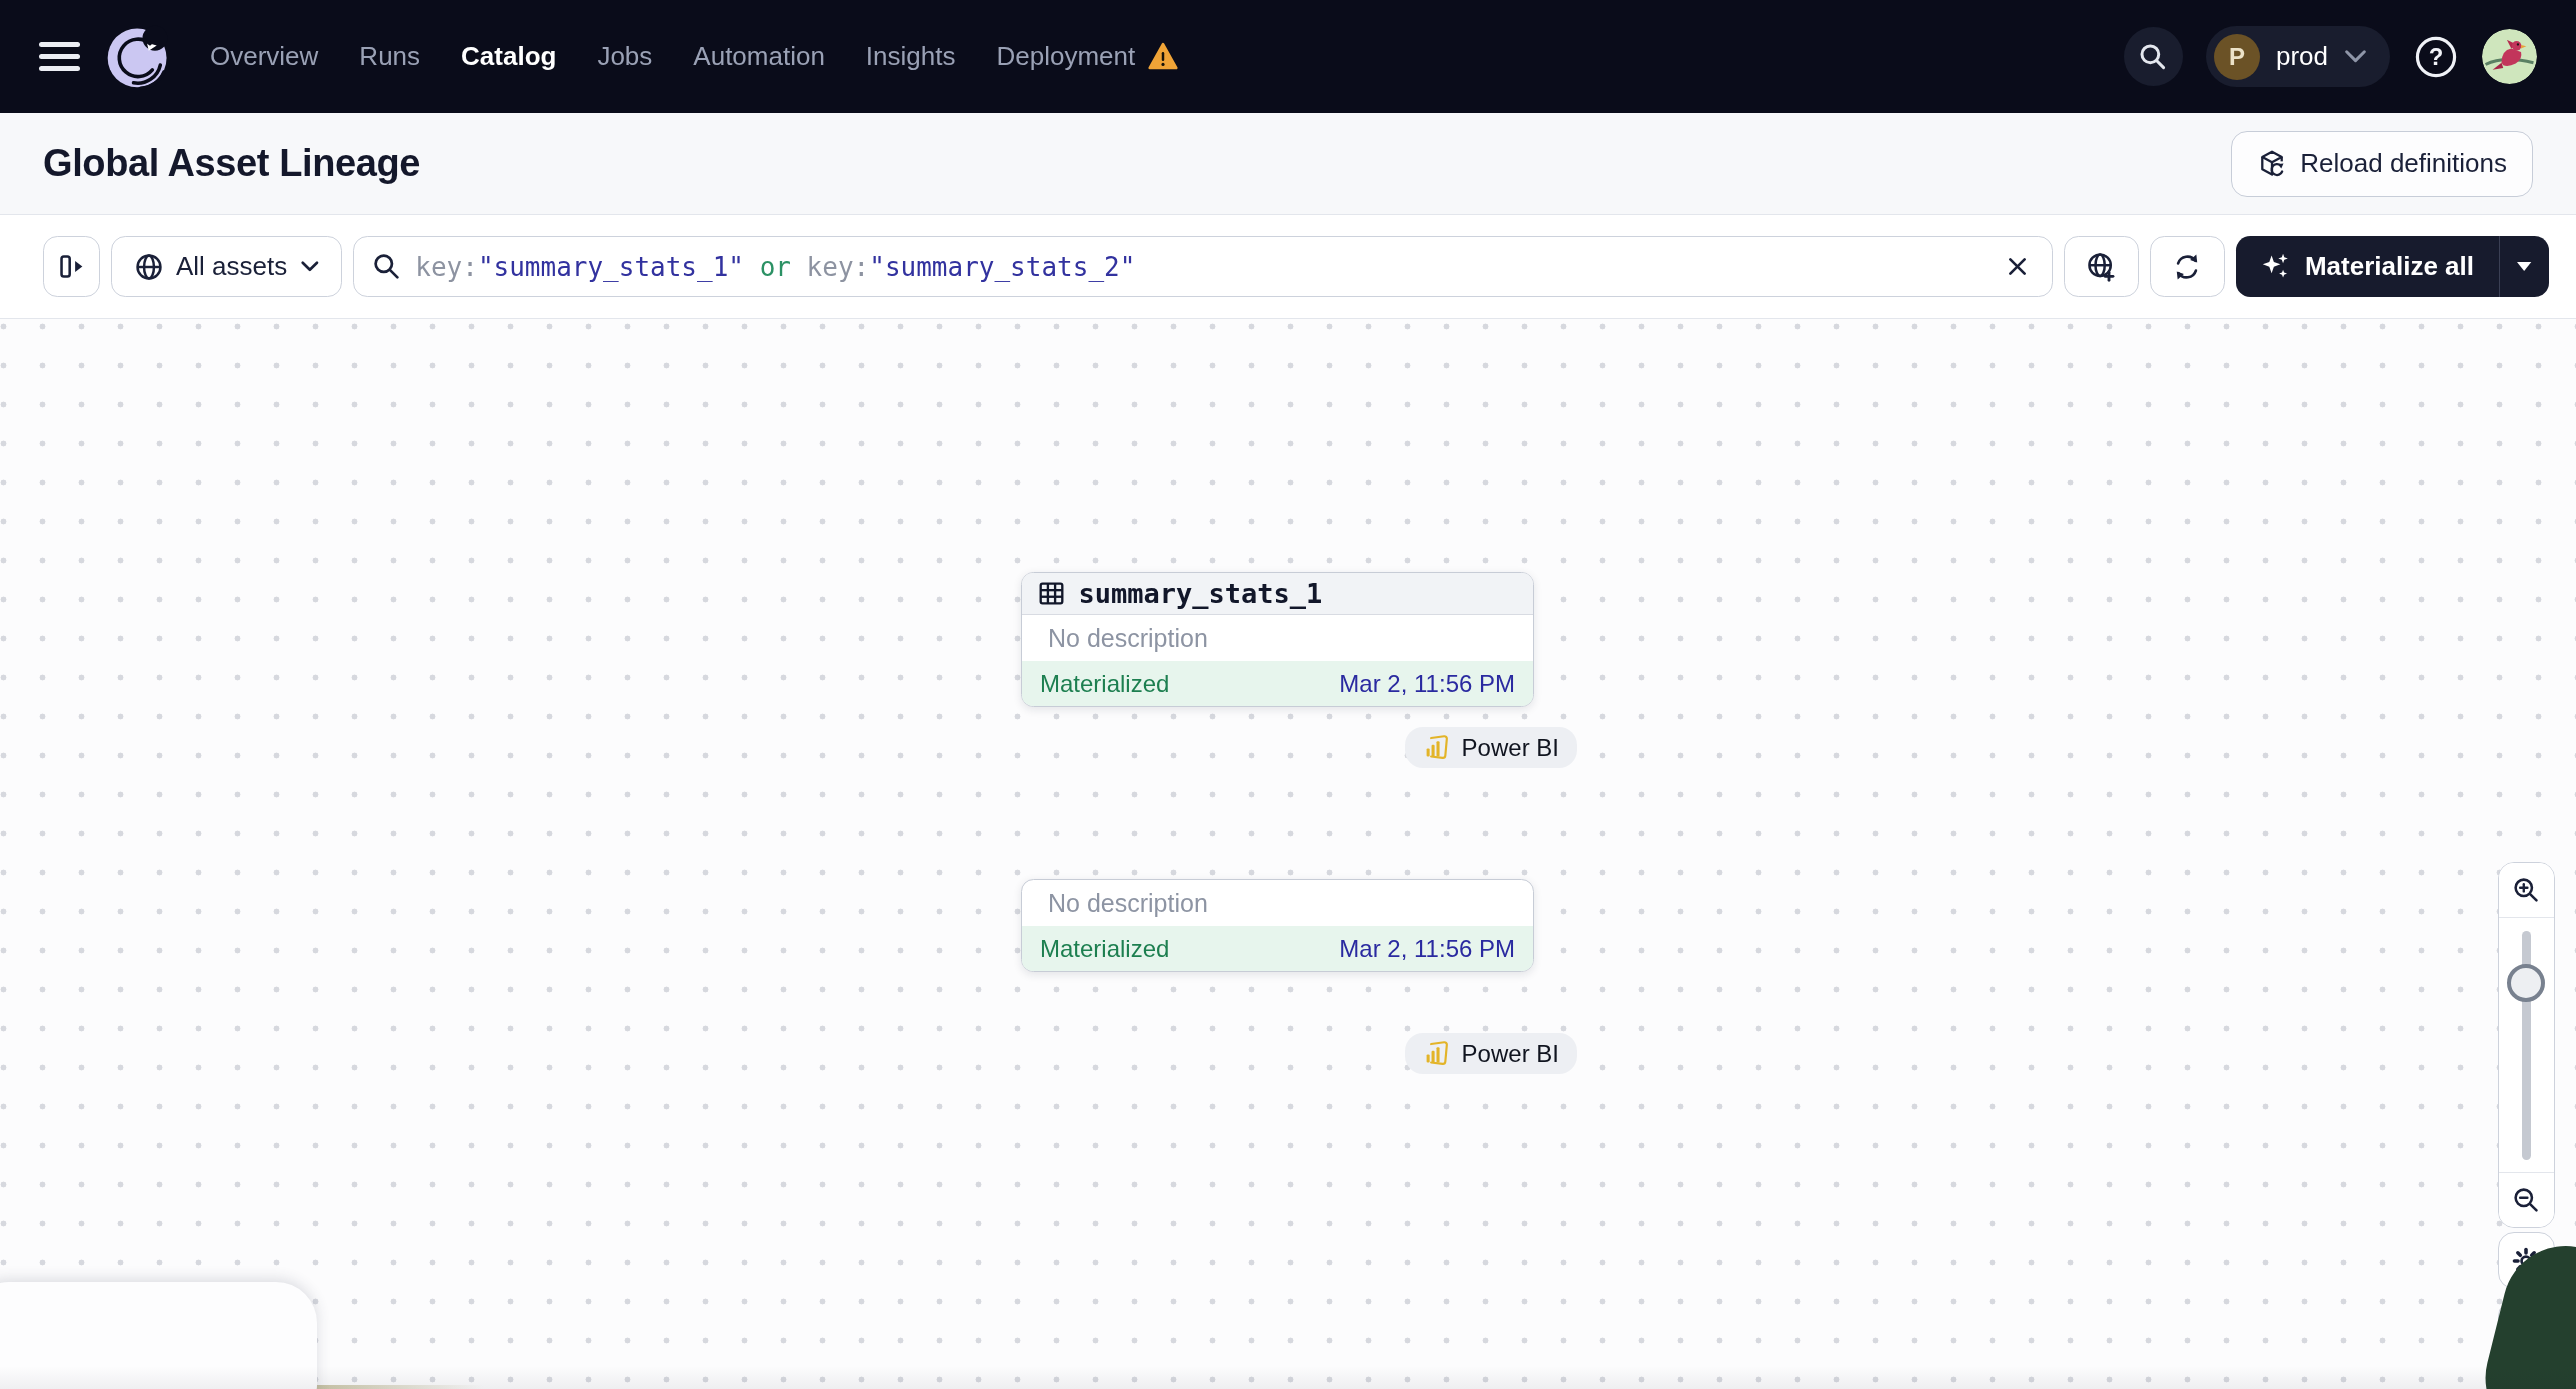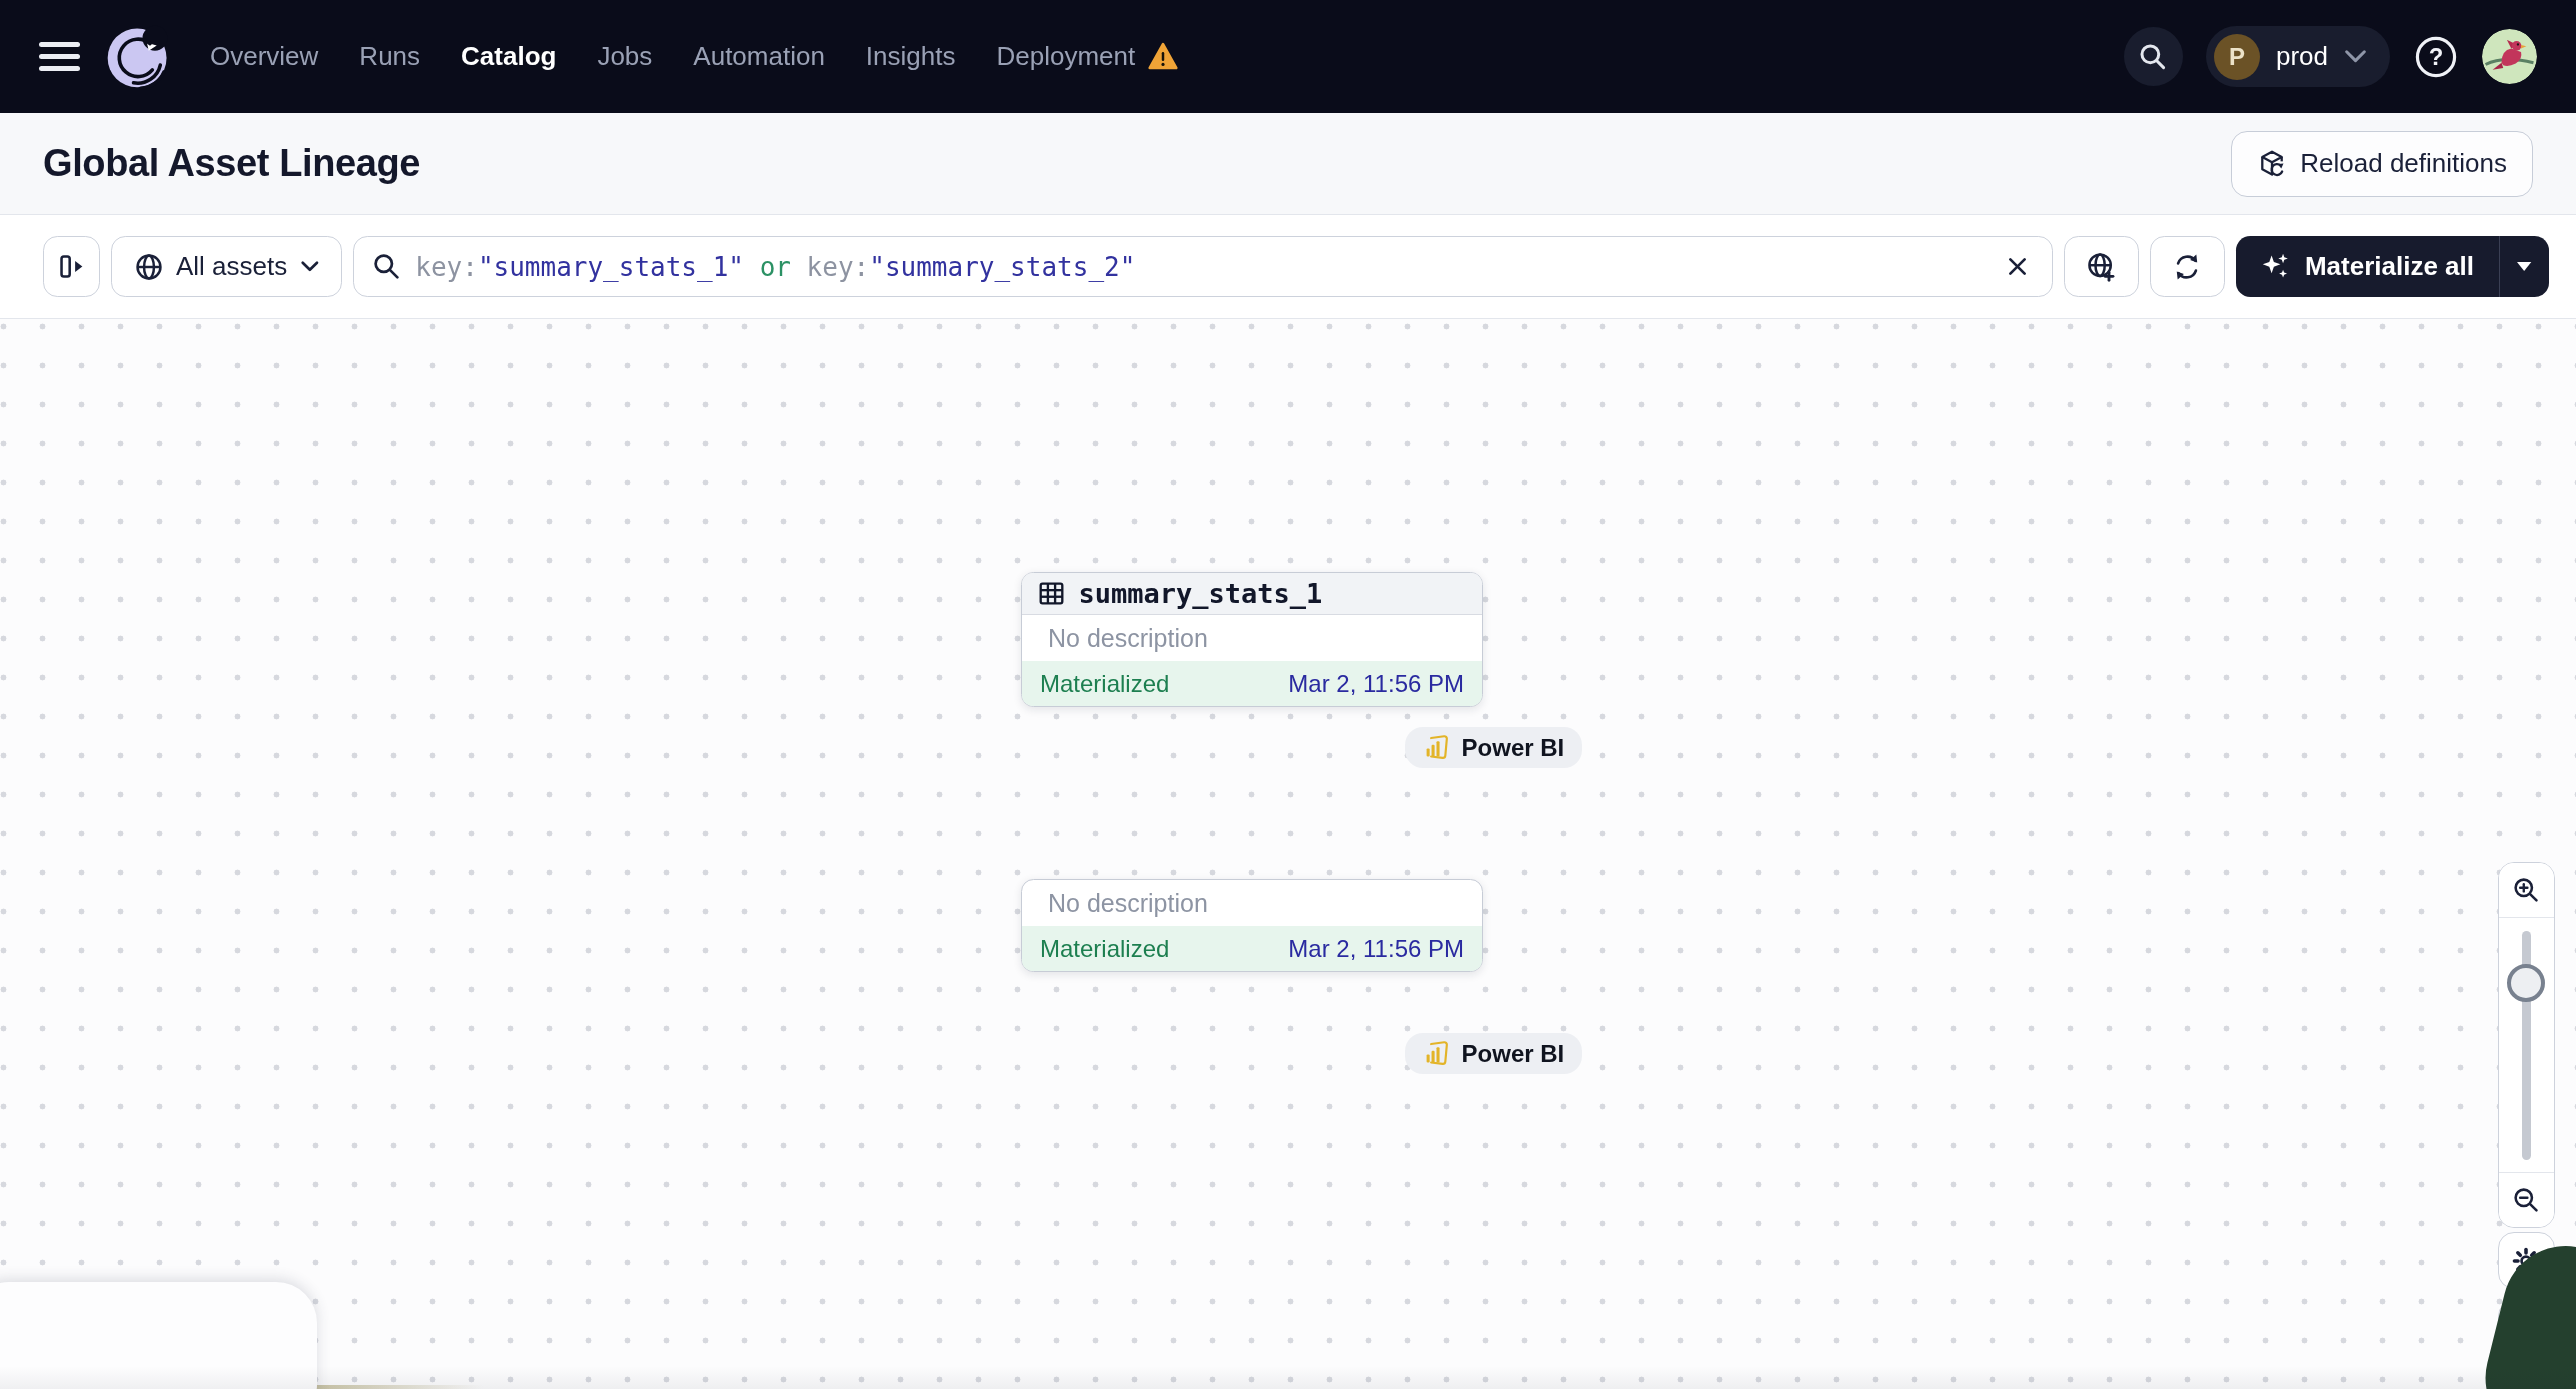--- a/index.html
+++ b/index.html
@@ -57,30 +57,30 @@
   .materialize{display:flex;height:61px;border-radius:14.3px;overflow:hidden;background:#171b2d;color:#fff;flex:none;cursor:pointer}
   .materialize .main{display:flex;align-items:center;gap:14.3px;padding:16px 25px;font-size:26px;font-weight:600}
   .materialize .caret{width:50px;display:flex;align-items:center;justify-content:center;border-left:1.8px solid #3a3f54}
 
   
   .canvas{position:relative;flex:1;background-color:var(--canvas);
     background-image:radial-gradient(circle,#d6d8de 2.7px,transparent 3.2px);
     background-size:39px 39px;background-position:23px 27px;overflow:hidden}
   .canvas::after{content:"";position:absolute;left:0;right:0;bottom:0;height:23px;background:linear-gradient(to bottom,rgba(0,0,0,0),rgba(20,24,40,.06));pointer-events:none}
 
-  .asset-node{position:absolute;left:1021px;width:462px;border:1.8px solid #c7ccd6;border-radius:12.5px;background:#fff;box-shadow:0 2.7px 9px rgba(20,25,45,.10);cursor:pointer}
+  .asset-node{position:absolute;left:1021px;width:513px;border:1.8px solid #c7ccd6;border-radius:12.5px;background:#fff;box-shadow:0 2.7px 9px rgba(20,25,45,.10);cursor:pointer}
   .node-1{top:253px}.node-2{top:560px}
   .asset-node .hd{height:42px;background:#f1f3f6;border-bottom:1.8px solid #d8dbe2;border-radius:10.7px 10.7px 0 0;display:flex;align-items:center;gap:13.4px;padding:0 16px}
   .asset-node .hd .nm{font-family:"DejaVu Sans Mono","Liberation Mono",monospace;font-size:27px;font-weight:700;color:#12172a}
   .asset-node .bd{height:46px;display:flex;align-items:center;padding:0 26px;font-size:25px;color:#8d94a3}
   .asset-node .ft{height:45px;background:var(--mint);border-radius:0 0 10.7px 10.7px;display:flex;align-items:center;justify-content:space-between;padding:0 18px}
   .asset-node .ft .st{font-size:24px;color:var(--green)}
   .asset-node .ft .ts{font-size:24px;color:var(--navyblue)}
 
-  .kind-tag{position:absolute;left:1405px;height:41px;display:inline-flex;align-items:center;gap:11.6px;padding:0 18px;border-radius:18px;background:#edeff3;font-size:24px;font-weight:700;color:#10141f;cursor:pointer}
+  .kind-tag{position:absolute;left:1405px;height:41px;display:inline-flex;align-items:center;gap:11.6px;padding:0 18px;border-radius:18px;background:#edeff3;font-size:24px;font-weight:400;color:#10141f;cursor:pointer}
   .tag-1{top:408px}.tag-2{top:714px}
 
   
   .zoomstack{position:absolute;right:21.5px;top:543px;width:57px;border:1.8px solid var(--btn-border);border-radius:16px;background:#fff;display:flex;flex-direction:column;overflow:hidden}
   .zoomstack .zbtn{height:55px;display:flex;align-items:center;justify-content:center;cursor:pointer;background:#fff;border:none}
   .zoomstack .zin{border-bottom:1.8px solid var(--panel-border)}
   .zoomstack .zout{border-top:1.8px solid var(--panel-border)}
   .slider-area{height:254px;position:relative}
   .slider-track{position:absolute;left:50%;top:12.5px;bottom:12.5px;width:9px;margin-left:-4.5px;background:#c5c9d1;border-radius:4.5px;cursor:pointer}
   .slider-thumb{position:absolute;left:50%;top:46px;width:38px;height:38px;margin-left:-19px;border-radius:50%;background:#edeff2;border:4.5px solid #78818f;cursor:grab}

